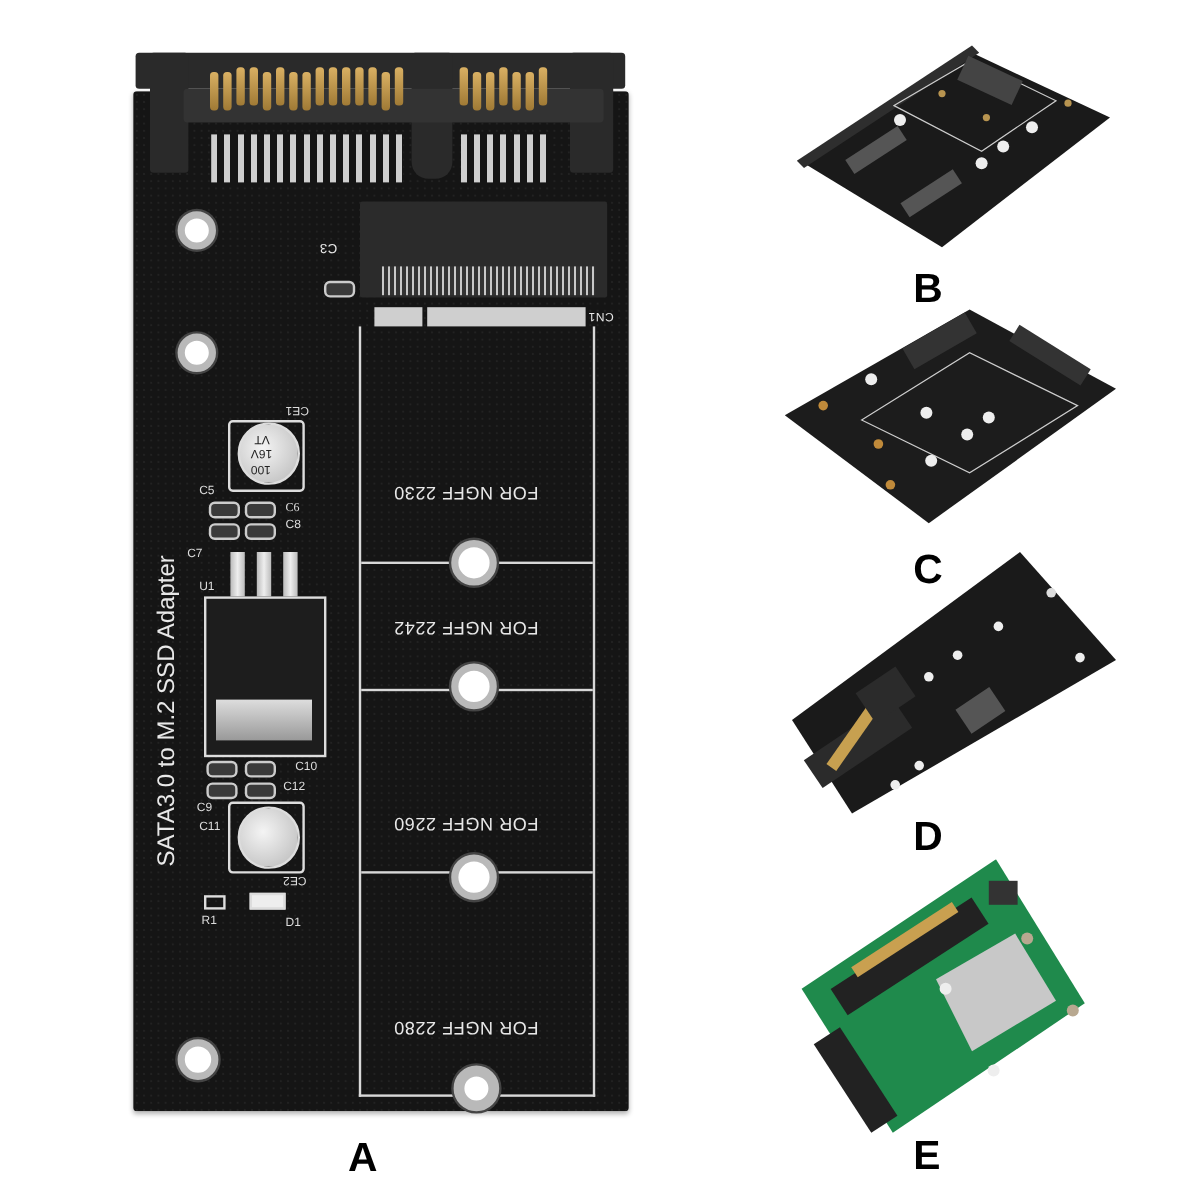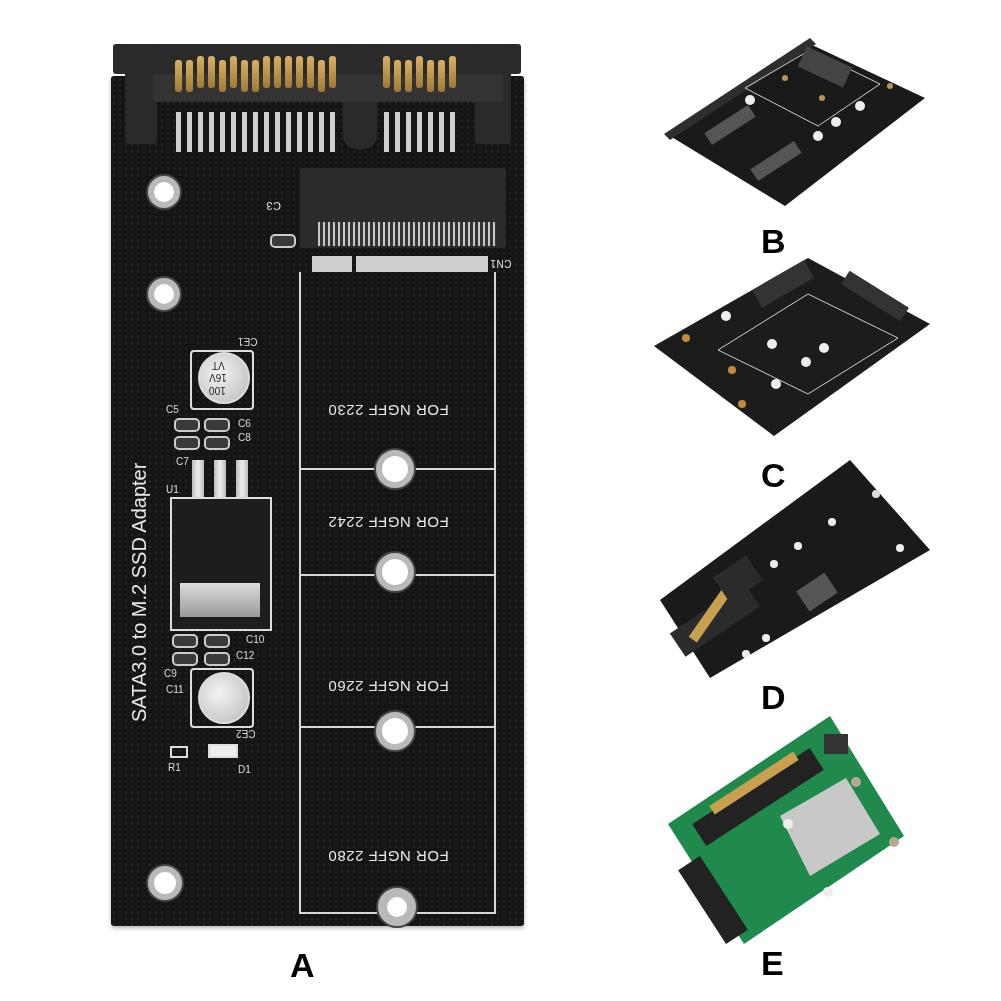--- a/index.html
+++ b/index.html
@@ -104,23 +104,23 @@
 <span class="tiny" style="left:238px;top:336px;transform:rotate(180deg);">CE1</span>
 <span class="tiny" style="left:209px;top:385px;color:#222;transform:rotate(180deg);">100</span>
 <span class="tiny" style="left:209px;top:372px;color:#222;transform:rotate(180deg);">16V</span>
 <span class="tiny" style="left:212px;top:360px;color:#222;transform:rotate(180deg);">VT</span>
 
 <div class="smd" style="left:174px;top:418px;"></div>
 <div class="smd" style="left:204px;top:418px;"></div>
 <div class="smd" style="left:174px;top:436px;"></div>
 <div class="smd" style="left:204px;top:436px;"></div>
 <span class="tiny" style="left:166px;top:404px;">C5</span>
-<span class="tiny" style="left:238px;top:418px;">C6</span>
+<span class="tiny" style="left:238px;top:418px;font-family:Liberation Serif, serif;">C6</span>
 <span class="tiny" style="left:238px;top:432px;">C8</span>
-<span class="tiny" style="left:176px;top:456px;">C7</span>
+<span class="tiny" style="left:156px;top:456px;">C7</span>
 
 <div class="regleg" style="left:192px;"></div>
 <div class="regleg" style="left:214px;"></div>
 <div class="regleg" style="left:236px;"></div>
 <div class="abs reg"></div>
 <div class="abs regtab"></div>
 <span class="tiny" style="left:166px;top:484px;">U1</span>
 
 <div class="smd" style="left:172px;top:634px;"></div>
 <div class="smd" style="left:204px;top:634px;"></div>

